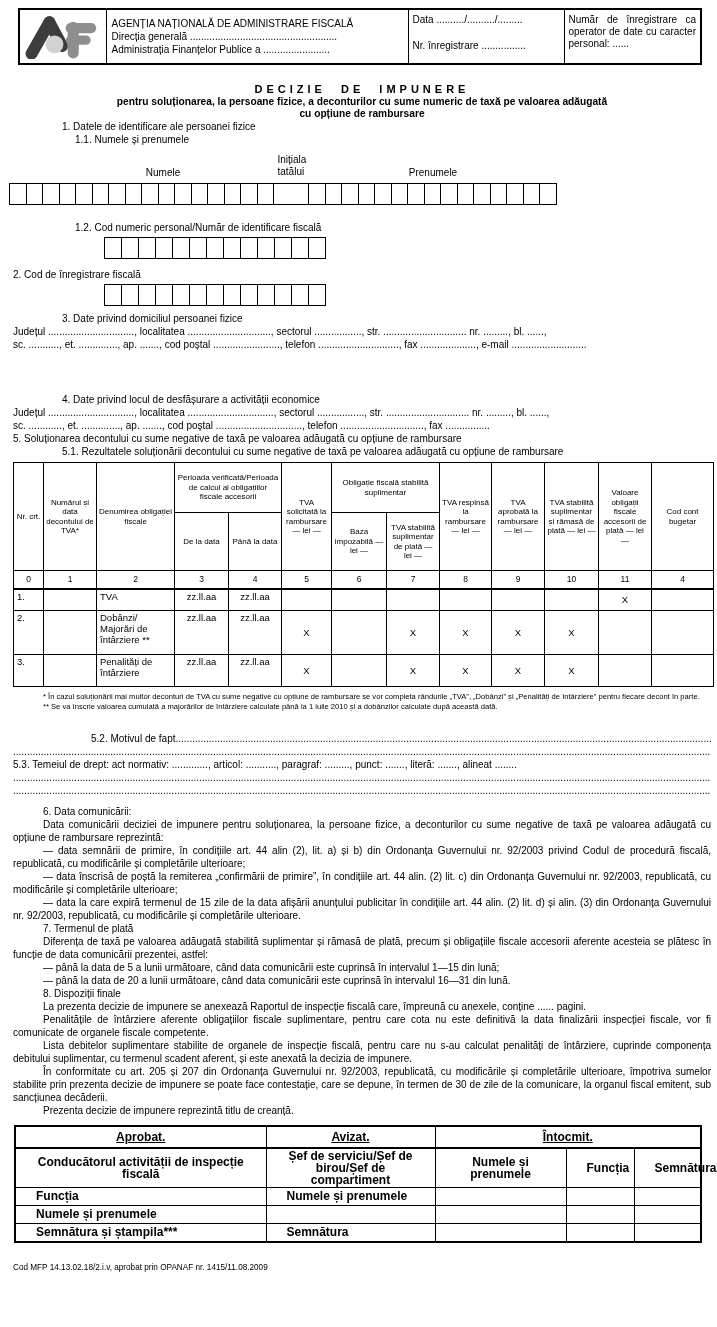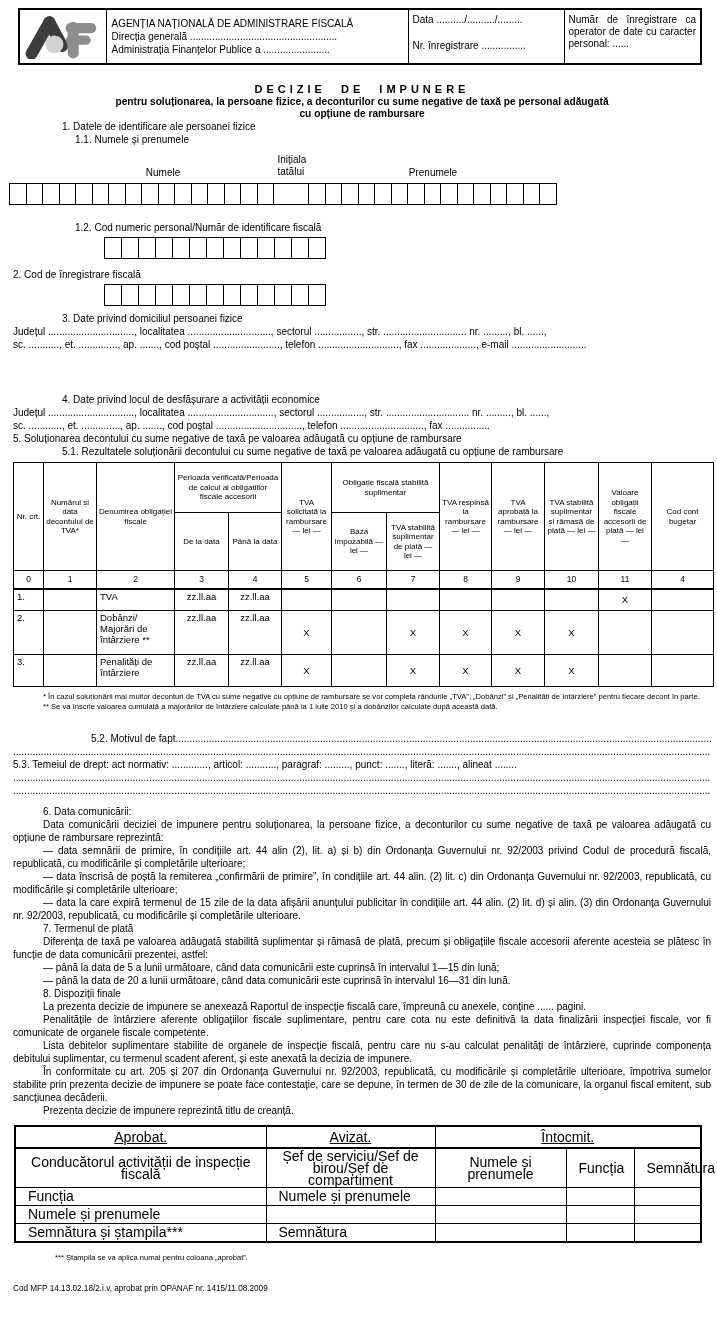--- a/index.html
+++ b/index.html
@@ -65,21 +65,21 @@
   .dotfill{flex:1;overflow:hidden;white-space:nowrap;}
   .dotrow{overflow:hidden;white-space:nowrap;height:13px;}
   .s53{margin:0;white-space:nowrap;overflow:hidden;}
 
   
   .paras{margin-top:8px;}
   .paras p{margin:0;text-indent:30px;text-align:justify;}
 
   
   .at{margin-top:8px;margin-left:1px;width:686px;border:2px solid #000;table-layout:fixed;}
-  .at th,.at td{border:1px solid #000;padding:1px 12px;font-size:14px;font-weight:normal;vertical-align:middle;}
+  .at th,.at td{border:1px solid #000;padding:1px 20px;font-size:12px;font-weight:bold;vertical-align:middle;}
   .at tr.top th{text-align:center;height:18px;border-bottom-width:2px;}
   .at tr.top th span{text-decoration:underline;}
   .at tr.sub td{text-align:center;height:28px;line-height:12px;}
   .at tbody tr{height:18px;}
   .at tbody td{text-align:left;}
   .fn3{margin:8px 0 0 42px;font-size:7.6px;}
   .footer{margin:18px 0 0 0;font-size:8.2px;}
 </style>
 </head>
 <body>
@@ -114,21 +114,21 @@
     <td class="date-cell">
       <div>Data ........../........../.........</div>
       <div class="l2">Nr. înregistrare ................</div>
     </td>
     <td class="op-cell">Număr de înregistrare ca operator de date cu caracter personal: ......</td>
    </tr>
   </tbody>
       </table>
 
   <div class="title">DECIZIE DE IMPUNERE</div>
-  <div class="subtitle">pentru soluționarea, la persoane fizice, a deconturilor cu sume negative de taxă pe personal adăugată</div>
+  <div class="subtitle">pentru soluționarea, la persoane fizice, a deconturilor cu sume numeric de taxă pe valoarea adăugată</div>
   <div class="subtitle">cu opțiune de rambursare</div>
 
   <p class="s-head ind1" style="">1. Datele de identificare ale persoanei fizice</p>
   <p class="s-head ind2">1.1. Numele și prenumele</p>
 
   <div class="labels-row">
     <span class="lab-nume">Numele</span>
     <span class="lab-init"><span>Inițiala</span><br><span>tatălui</span></span>
     <span class="lab-pren">Prenumele</span>
   </div>
@@ -398,18 +398,17 @@
           <tr>
             <td>Semnătura și ștampila***</td>
             <td>Semnătura</td>
             <td></td>
             <td></td>
             <td></td>
           </tr>
         </tbody>
   </table>
 
-  <p class="fn3">*** Ștampila se va aplica numai pentru coloana „aprobat”.</p>
 
   <p class="footer">Cod MFP 14.13.02.18/2.i.v, aprobat prin OPANAF nr. 1415/11.08.2009</p>
 
  </div>
 </div>
 
 </body></html>

